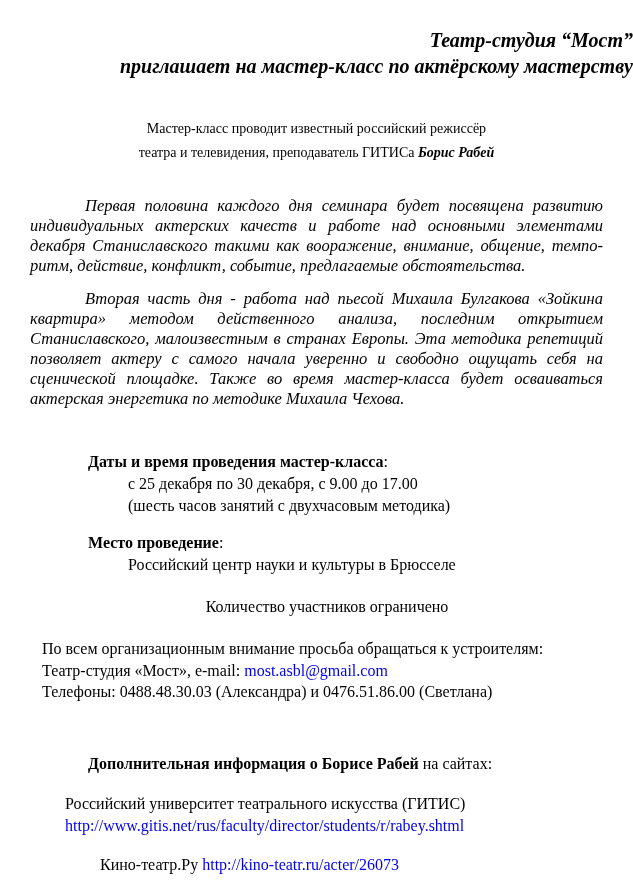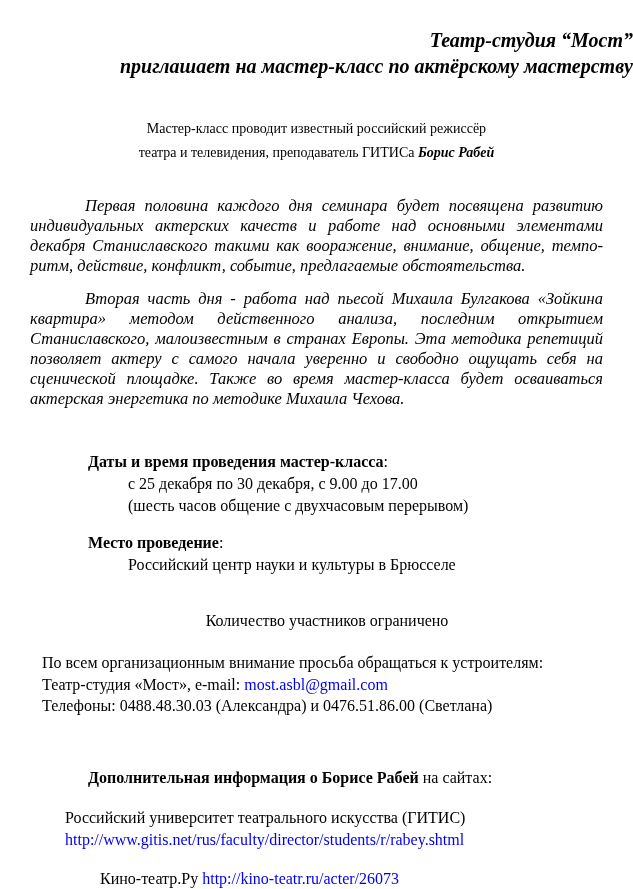--- a/index.html
+++ b/index.html
@@ -46,21 +46,21 @@
     line-height: 22px;
   }
   .section-heading .colon { font-weight: normal; }
   .dates-heading { margin-top: 42px; }
   .venue-heading { margin-top: 15px; }
   .indent-line {
     margin-left: 128px;
     line-height: 22px;
   }
   .centered-note {
-    margin-top: 34px;
+    margin-top: 20px;
     text-align: center;
     line-height: 22px;
     padding-left: 21px;
   }
   .contacts {
     margin-top: 20px;
     margin-left: 42px;
     line-height: 21.5px;
   }
   .extra-heading {
@@ -98,21 +98,21 @@
     <div>Мастер-класс проводит известный российский режиссёр</div>
     <div><span>театра и телевидения, преподаватель ГИТИСа </span><span class="speaker-name">Борис Рабей</span></div>
   </div>
 
   <p class="body-para para-first">Первая половина каждого дня семинара будет посвящена развитию индивидуальных актерских качеств и работе над основными элементами декабря Станиславского такими как вооражение, внимание, общение, темпо-ритм, действие, конфликт, событие, предлагаемые обстоятельства.</p>
 
   <p class="body-para para-second">Вторая часть дня - работа над пьесой Михаила Булгакова «Зойкина квартира» методом действенного анализа, последним открытием Станиславского, малоизвестным в странах Европы. Эта методика репетиций позволяет актеру с самого начала уверенно и свободно ощущать себя на сценической площадке. Также во время мастер-класса будет осваиваться актерская энергетика по методике Михаила Чехова.</p>
 
   <div class="section-heading dates-heading"><span>Даты и время проведения мастер-класса</span><span class="colon">:</span></div>
   <div class="indent-line">с 25 декабря по 30 декабря, с 9.00 до 17.00</div>
-  <div class="indent-line">(шесть часов общение с двухчасовым перерывом)</div>
+  <div class="indent-line">(шесть часов занятий с двухчасовым методика)</div>
 
   <div class="section-heading venue-heading"><span>Место проведение</span><span class="colon">:</span></div>
   <div class="indent-line">Российский центр науки и культуры в Брюсселе</div>
 
   <div class="centered-note">Количество участников ограничено</div>
 
   <div class="contacts">
     <div>По всем организационным внимание просьба обращаться к устроителям:</div>
     <div><span>Театр-студия «Мост», e-mail: </span><a class="link">most.asbl@gmail.com</a></div>
     <div>Телефоны: 0488.48.30.03 (Александра) и 0476.51.86.00 (Светлана)</div>

